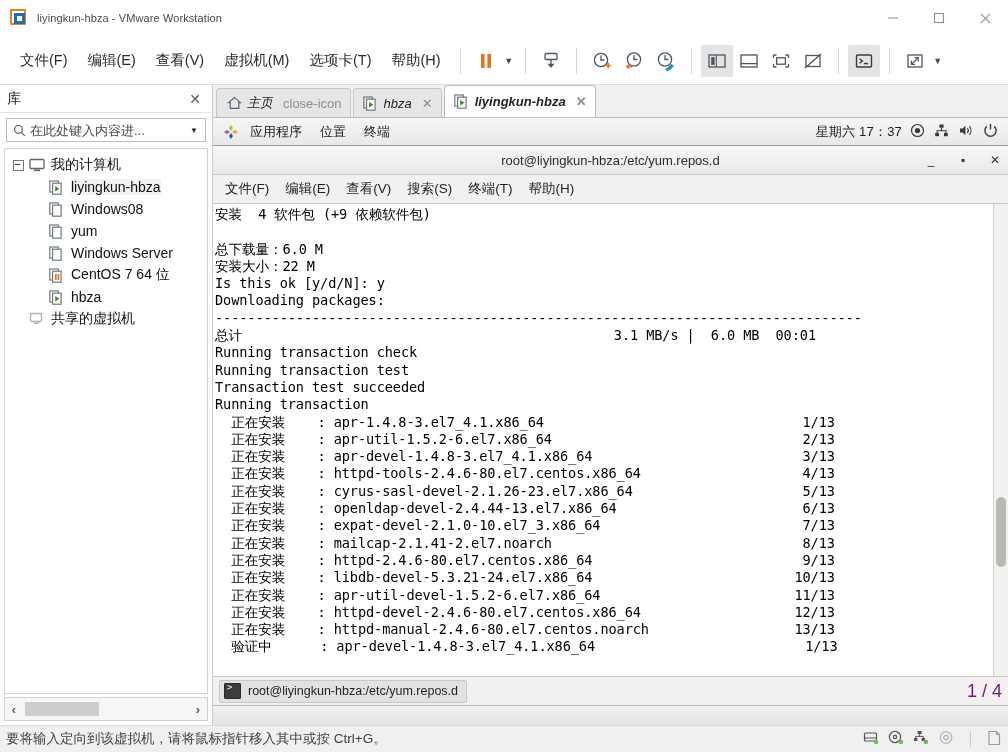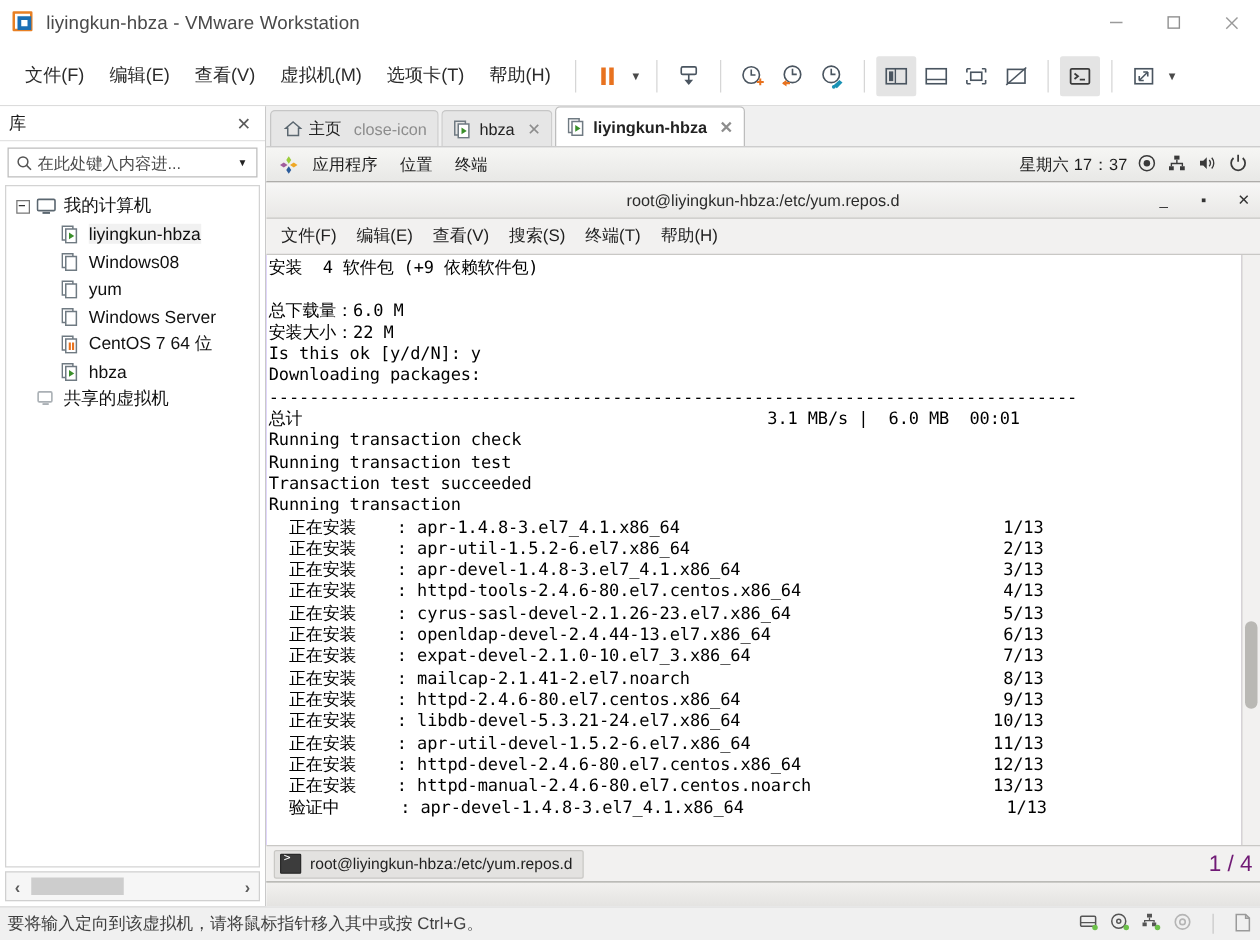--- a/index.html
+++ b/index.html
@@ -33,21 +33,21 @@
   }
   .applogo .sq-o {
     position: absolute; left: 0; top: 0; width: 16px; height: 16px;
     border: 2px solid #e88024; box-sizing: border-box; border-radius: 1px;
   }
   .applogo .sq-b {
     position: absolute; left: 4px; top: 4px; width: 11px; height: 11px;
     border: 3px solid #1a6fb5; box-sizing: border-box;
   }
   .wintitle {
-    font-size: 15px; color: #4a4a4a; letter-spacing: 0.1px;
+    font-size: 11px; color: #4a4a4a; letter-spacing: 0.1px;
   }
   .wincontrols {
     position: absolute; right: 0; top: 0; height: 36px;
     display: flex;
   }
   .wc {
     width: 46px; height: 36px;
     display: flex; align-items: center; justify-content: center;
     color: #6d6d6d;
   }
@@ -181,21 +181,21 @@
     margin-right: 2px;
     font-size: 13px; color: #222;
     max-width: 200px;
   }
   .tab.active {
     background: #ffffff; height: 31px;
     border-color: #bdbdbd;
     font-weight: bold;
   }
   .tab .tabicon { width: 19px; display:flex; align-items:center; justify-content:center; }
-  .tab .tablabel { margin: 0 8px 0 3px; white-space: nowrap; overflow:hidden; text-overflow: ellipsis; }
+  .tab .tablabel { margin: 0 8px 0 3px; white-space: nowrap; overflow:hidden; text-overflow: ellipsis; font-style: italic; }
   .tab .tabx { color:#8d8d8d; font-size: 13px; padding: 0 2px; }
 
   
   .vm {
     flex: 1; min-height: 0;
     background: #ffffff;
     border-top: 1px solid #bdbdbd;
     display: flex; flex-direction: column;
     position: relative;
     overflow: hidden;
@@ -235,21 +235,21 @@
   .tw-btns { position: absolute; right: 6px; top:0; height: 28px; display:flex; align-items:center; gap: 18px; }
   .tw-btns span { color:#333; font-size: 12px; width: 14px; text-align:center; }
   .tw-menu {
     height: 28px; min-height: 28px;
     background: #f2f1f0;
     border-bottom: 1px solid #c9c8c5;
     display: flex; align-items: center;
     padding-left: 4px;
   }
   .tw-menu .mi { font-size: 13.5px; color:#1f1f1f; padding: 3px 8px; }
-  .tw-body { flex: 1; display: flex; min-height: 0; background:#8b5cf6; }
+  .tw-body { flex: 1; display: flex; min-height: 0; background:#ef4444; }
   .tw-term {
     flex: 1; min-width: 0;
     background: #ffffff;
     color: #000000;
     font-family: "DejaVu Sans Mono", "Liberation Mono", monospace;
     font-size: 13.6px;
     line-height: 17.3px;
     padding: 2px 0 0 2px;
     overflow: hidden;
     white-space: pre;

